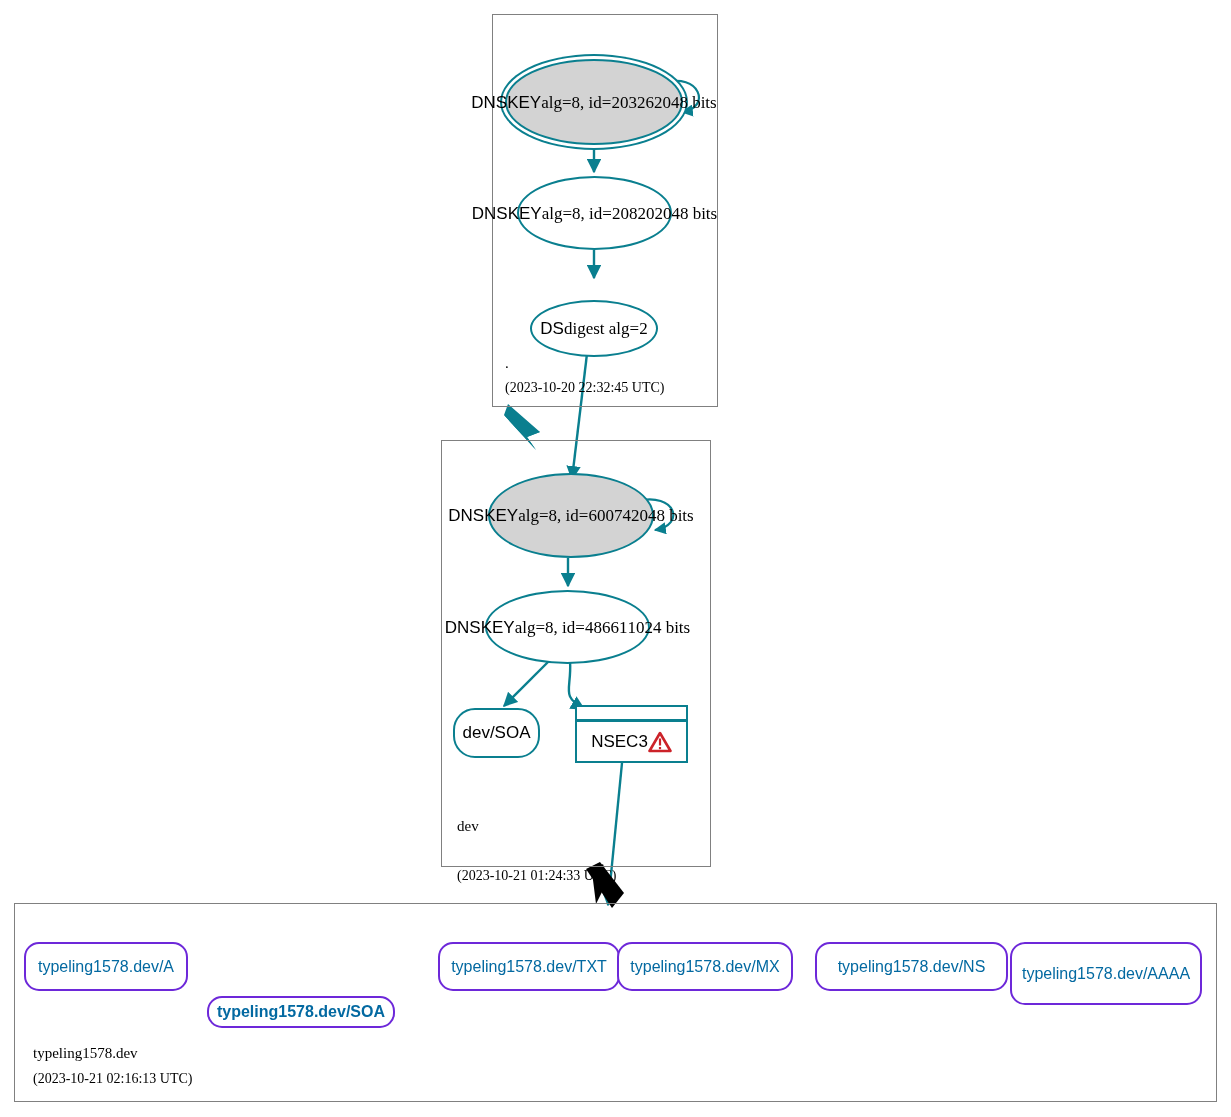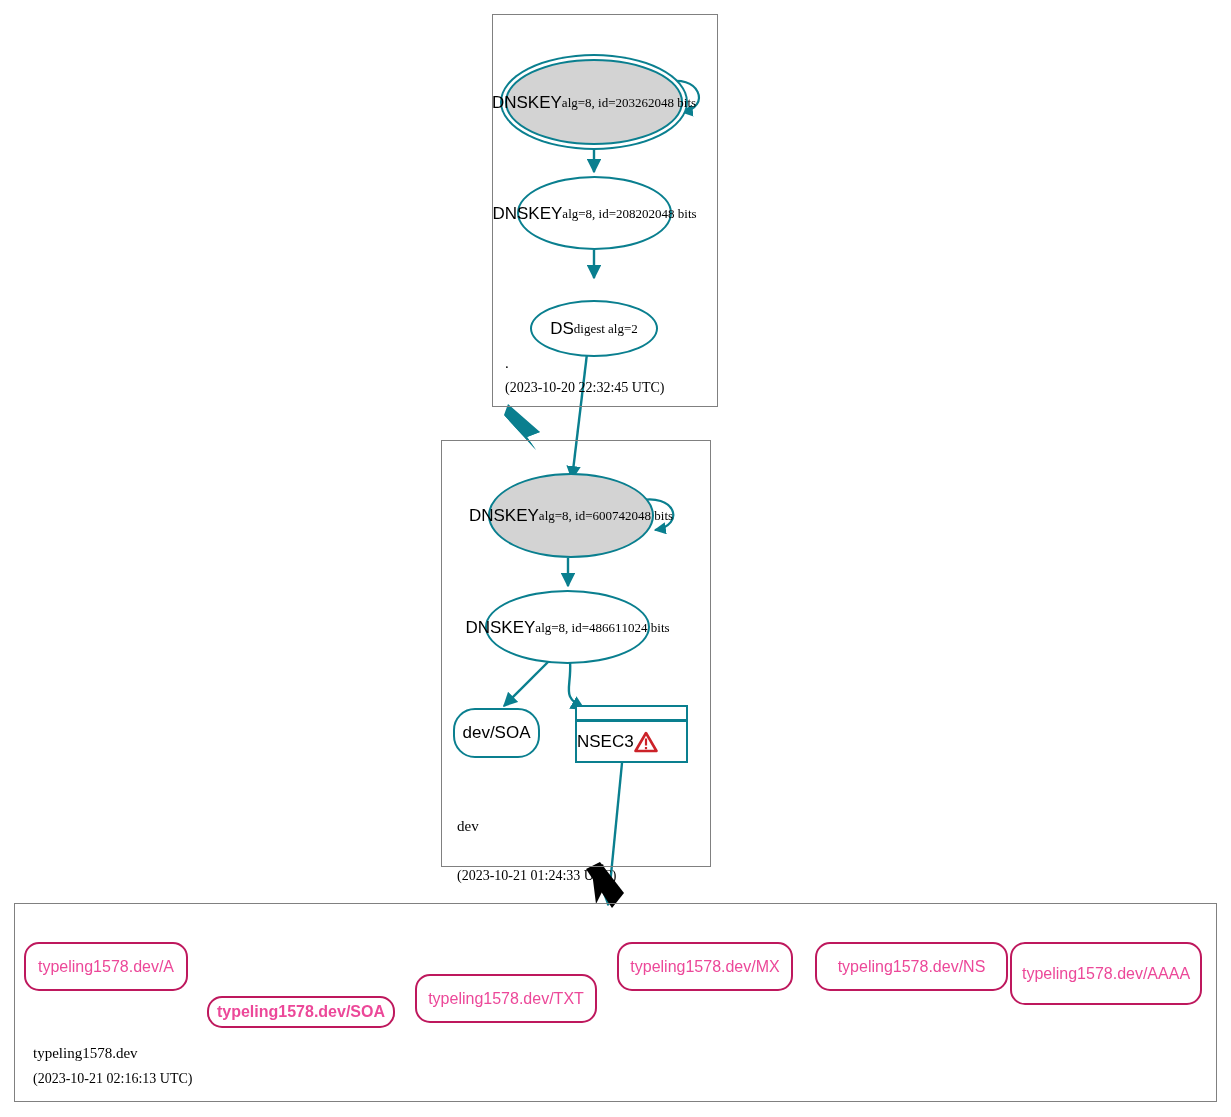--- a/index.html
+++ b/index.html
@@ -56,65 +56,66 @@
   .ellipse.dbl {
     box-shadow: 0 0 0 3px #ffffff, 0 0 0 5px #0a7f8f;
   }
   .node .t1 {
     font-family: "Liberation Sans", sans-serif;
     font-size: 17px;
     line-height: 19px;
   }
   .node .t2, .node .t3 {
     font-family: "Liberation Serif", serif;
-    font-size: 13px;
+    font-size: 17px;
     line-height: 15px;
   }
   .rrset-node {
     position: absolute;
     box-sizing: border-box;
     border: 2px solid #0a7f8f;
     border-radius: 22px;
     background: #fff;
     display: flex;
     align-items: center;
     justify-content: center;
     font-family: "Liberation Sans", sans-serif;
     font-size: 17px;
     color: #000;
     white-space: nowrap;
   }
   .leaf-node {
     position: absolute;
     box-sizing: border-box;
-    border: 2px solid #be185d;
+    border: 2px solid #6d28d9;
     border-radius: 15px;
     background: #fff;
     display: flex;
     align-items: center;
     justify-content: center;
     font-family: "Liberation Sans", sans-serif;
     font-size: 16px;
-    color: #ec4899;
+    color: #0369a1;
     white-space: nowrap;
   }
   .nsec-box {
     position: absolute;
     box-sizing: border-box;
     border: 2px solid #0a7f8f;
     background: #fff;
   }
   .nsec-head {
     height: 12px;
     border-bottom: 3px solid #0a7f8f;
     background: #fff;
   }
   .nsec-body {
     display: flex;
     align-items: center;
+    justify-content: center;
     gap: 0;
     height: calc(100% - 15px);
     font-family: "Liberation Sans", sans-serif;
     font-size: 17px;
     color: #000;
   }
   .warn-icon { display: block; }
 </style>
 </head>
 <body>
@@ -232,21 +233,21 @@
 <div class="zone-box" style="left:14px; top:903px; width:1203px; height:199px;"></div>
 <div class="zone-label zone-name" style="left:33px; top:1045px;">typeling1578.dev</div>
 <div class="zone-label zone-time" style="left:33px; top:1071px;">(2023-10-21 02:16:13 UTC)</div>
 
 <div class="leaf-node" style="left:24px; top:942px; width:164px; height:49px;">
   <span>typeling1578.dev/A</span>
 </div>
 <div class="leaf-node" style="left:207px; top:996px; width:188px; height:32px;font-weight:bold;">
   <span>typeling1578.dev/SOA</span>
 </div>
-<div class="leaf-node" style="left:415px; top:942px; width:182px; height:49px;margin-top:32px;">
+<div class="leaf-node" style="left:438px; top:942px; width:182px; height:49px;">
   <span>typeling1578.dev/TXT</span>
 </div>
 <div class="leaf-node" style="left:617px; top:942px; width:176px; height:49px;">
   <span>typeling1578.dev/MX</span>
 </div>
 <div class="leaf-node" style="left:815px; top:942px; width:193px; height:49px;">
   <span>typeling1578.dev/NS</span>
 </div>
 <div class="leaf-node" style="left:1010px; top:942px; width:192px; height:63px;">
   <span>typeling1578.dev/AAAA</span>

